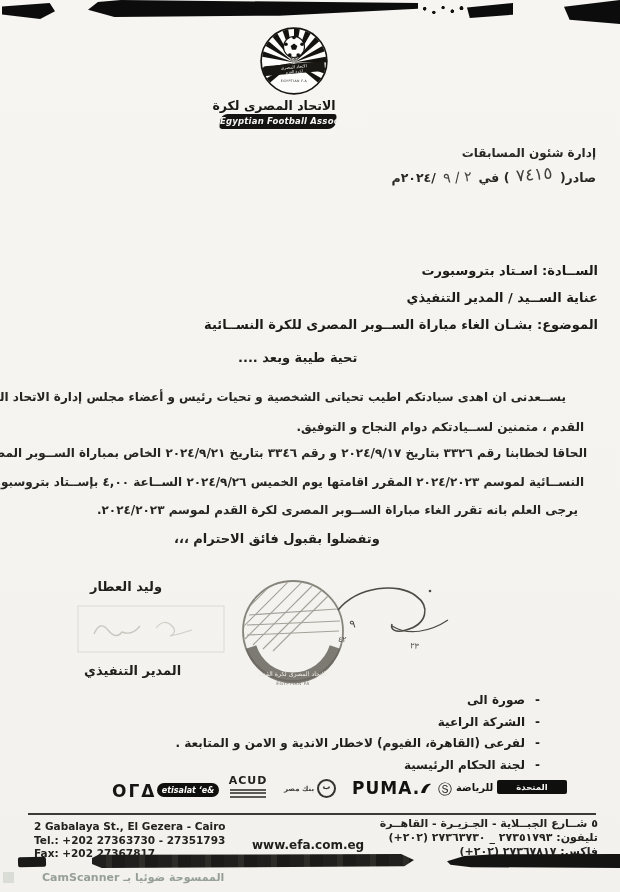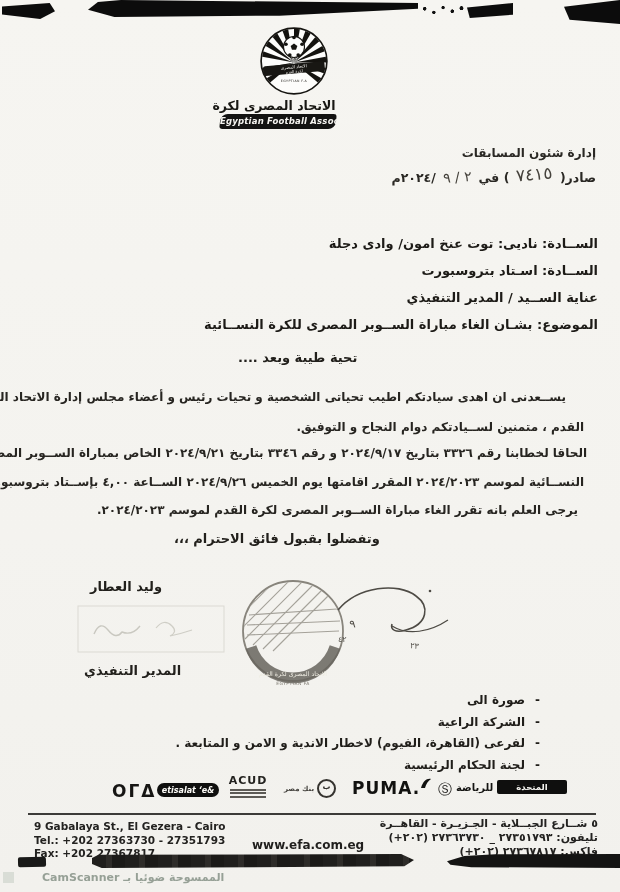--- a/index.html
+++ b/index.html
@@ -60,21 +60,21 @@
   .cc .dash{margin-left:10px;}
   
   .sp-ora{left:112px;top:781px;font-size:17px;font-weight:700;letter-spacing:2px;color:#161513;}
   .sp-eti{left:157px;top:783px;width:62px;height:14px;background:#0f0f0e;border-radius:8px;color:#fbfaf6;font-size:8px;font-style:italic;font-weight:700;text-align:center;line-height:15px;}
   .sp-acud{left:227px;top:774px;width:42px;text-align:center;}
   .sp-acud .nm{font-size:11px;font-weight:700;letter-spacing:1px;color:#23221f;}
   .sp-acud .ln{height:2px;background:#5c5a55;margin:1.5px 3px;}
   .sp-misr{left:284px;top:779px;display:flex;align-items:center;gap:3px;direction:rtl;}
   .sp-misr .emb{width:15px;height:15px;border-radius:50%;border:2px solid #35332f;color:#35332f;font-size:8px;text-align:center;line-height:12px;font-weight:700;}
   .sp-misr .tx{font-size:7px;font-weight:700;color:#44423d;line-height:8px;text-align:center;}
-  .sp-puma{left:352px;top:778px;font-size:17px;font-weight:700;letter-spacing:1px;color:#121210;display:flex;align-items:flex-start;}
+  .sp-puma{left:352px;top:778px;font-size:17px;font-weight:700;letter-spacing:1px;color:#121210;display:flex;align-items:center;}
   .sp-s{left:438px;top:781px;font-size:14px;color:#1b1a18;}
   .sp-united{left:456px;top:780px;display:flex;direction:rtl;align-items:center;gap:4px;}
   .sp-united .badge{background:#0f0f0e;color:#f7f6f2;font-size:8.5px;font-weight:700;padding:2px 19px;border-radius:2px;}
   .sp-united .wd{font-size:10px;font-weight:700;color:#141412;}
   
   .rule{left:28px;top:813px;width:568px;height:2px;background:#3c3b38;}
   .addr-en{left:34px;top:820px;font-size:10.5px;font-weight:700;line-height:13.5px;color:#232220;white-space:nowrap;}
   .website{left:252px;top:838px;font-size:12px;font-weight:700;color:#201f1d;}
   .addr-ar{right:22px;top:817px;font-size:11px;font-weight:700;line-height:14px;text-align:right;color:#232220;white-space:nowrap;}
   .wm{left:20px;top:871px;font-size:11px;color:#96a096;font-weight:600;margin-left:22px;}
@@ -135,21 +135,20 @@
 
   <div class="abs dept ar">إدارة شئون المسابقات</div>
   <div class="abs issue">
     <span>صادر(</span>
     <span class="hw hw-num">٧٤١٥</span>
     <span>) في</span>
     <span class="hw hw-dm">٢ / ٩</span>
     <span>/٢٠٢٤م</span>
   </div>
 
-  <div class="abs rcpt r1 ar">الســادة: ناديى: توت عنخ امون/ وادى دجلة</div>
   <div class="abs rcpt r2 ar">الســادة: اسـتاد بتروسبورت</div>
   <div class="abs rcpt r3 ar">عناية الســيد / المدير التنفيذي</div>
   <div class="abs rcpt r4 ar">الموضوع: بشـان الغاء مباراة الســوبر المصرى للكرة النســائية</div>
 
   <div class="abs greet ar">تحية طيبة وبعد ....</div>
 
   <div class="abs bline b1 ar">يســعدنى ان اهدى سيادتكم اطيب تحياتى الشخصية و تحيات رئيس و أعضاء مجلس إدارة الاتحاد المصرى لكرة</div>
   <div class="abs bline b2 ar">القدم ، متمنين لســيادتكم دوام النجاح و التوفيق.</div>
   <div class="abs bline b3 ar">الحاقا لخطابنا رقم ٣٣٢٦ بتاريخ ٢٠٢٤/٩/١٧ و رقم ٣٣٤٦ بتاريخ ٢٠٢٤/٩/٢١ الخاص بمباراة الســوبر المصرى للكرة</div>
   <div class="abs bline b4 ar">النســائية لموسم ٢٠٢٤/٢٠٢٣ المقرر اقامتها يوم الخميس ٢٠٢٤/٩/٢٦ الســاعة ٤,٠٠ بإســتاد بتروسبورت.</div>
@@ -223,21 +222,21 @@
       </svg>
   </div>
   <div class="abs sp-s">Ⓢ</div>
   <div class="abs sp-united">
     <span class="badge">المتحدة</span>
     <span class="wd ar">للرياضة</span>
   </div>
 
   <div class="abs rule"></div>
   <div class="abs addr-en">
-    <div>9 Gabalaya St., El Gezera - Cairo</div>
+    <div>2 Gabalaya St., El Gezera - Cairo</div>
     <div>Tel.: +202 27363730 - 27351793</div>
     <div>Fax: +202 27367817</div>
   </div>
   <div class="abs website">www.efa.com.eg</div>
   <div class="abs addr-ar ar">
     <div>٥ شــارع الجبــلاية - الجـزيـرة - القاهــرة</div>
     <div>تليفون: ٢٧٣٥١٧٩٣ _ ٢٧٣٦٣٧٣٠ (٢٠٢+)</div>
     <div>فاكس: ٢٧٣٦٧٨١٧ (٢٠٢+)</div>
   </div>
 

